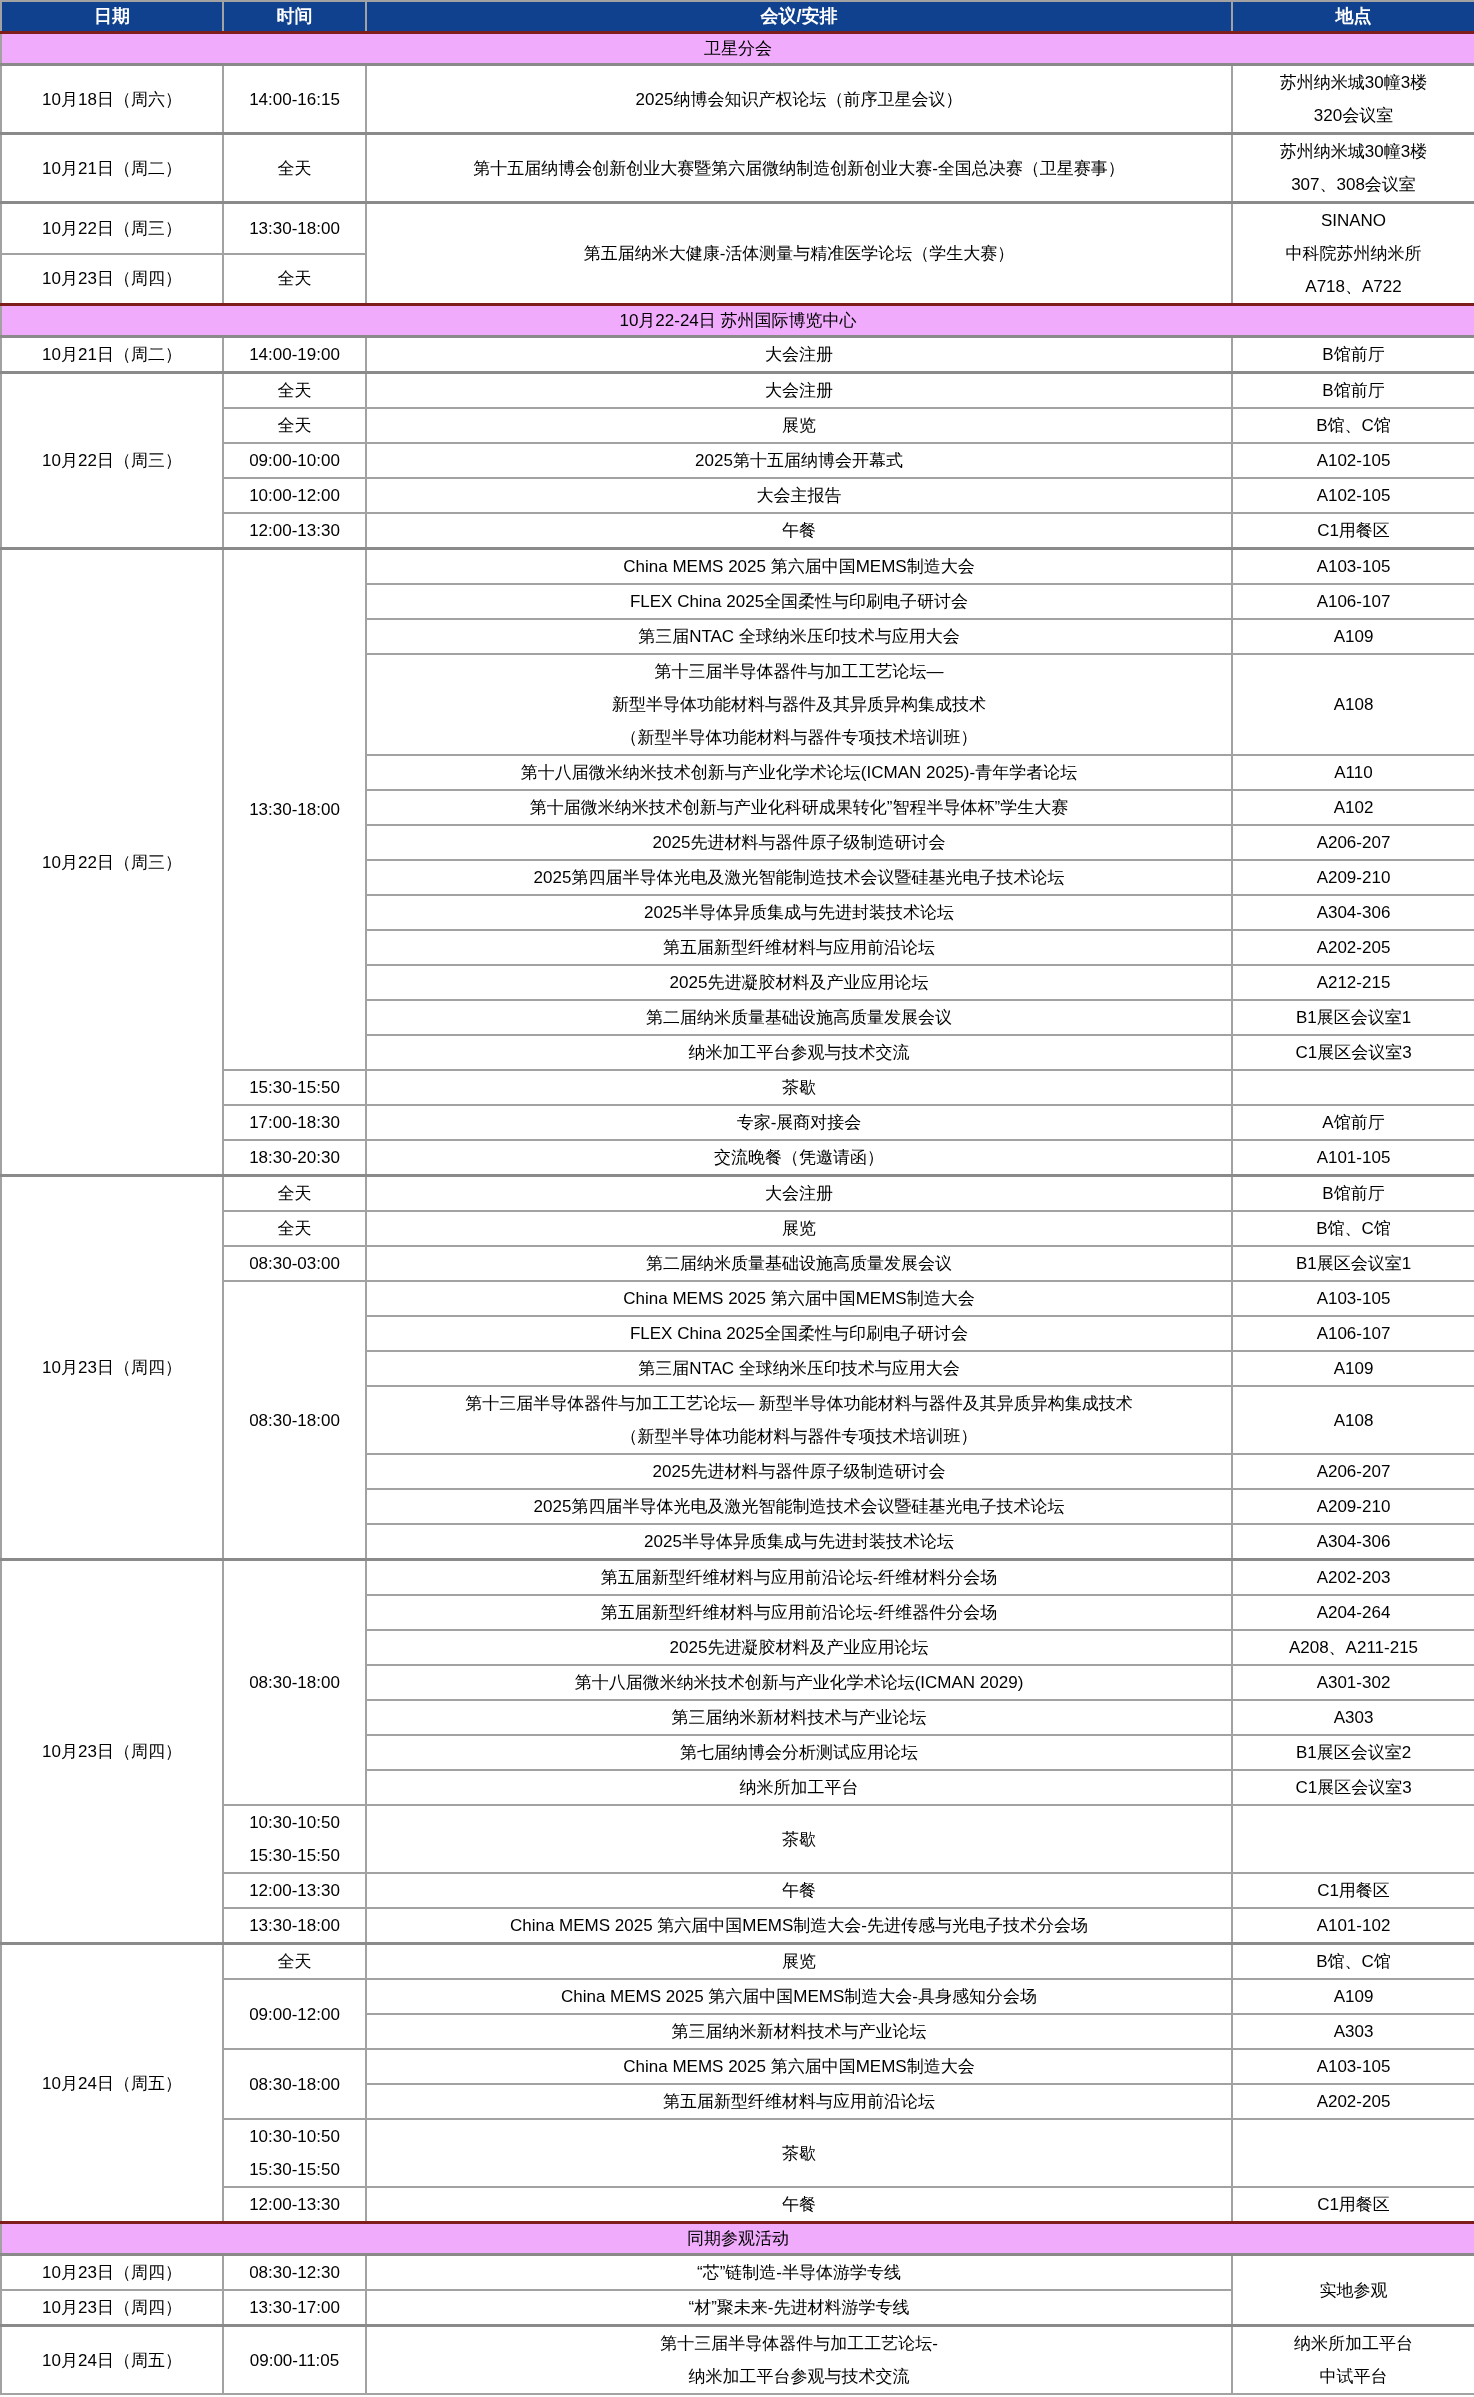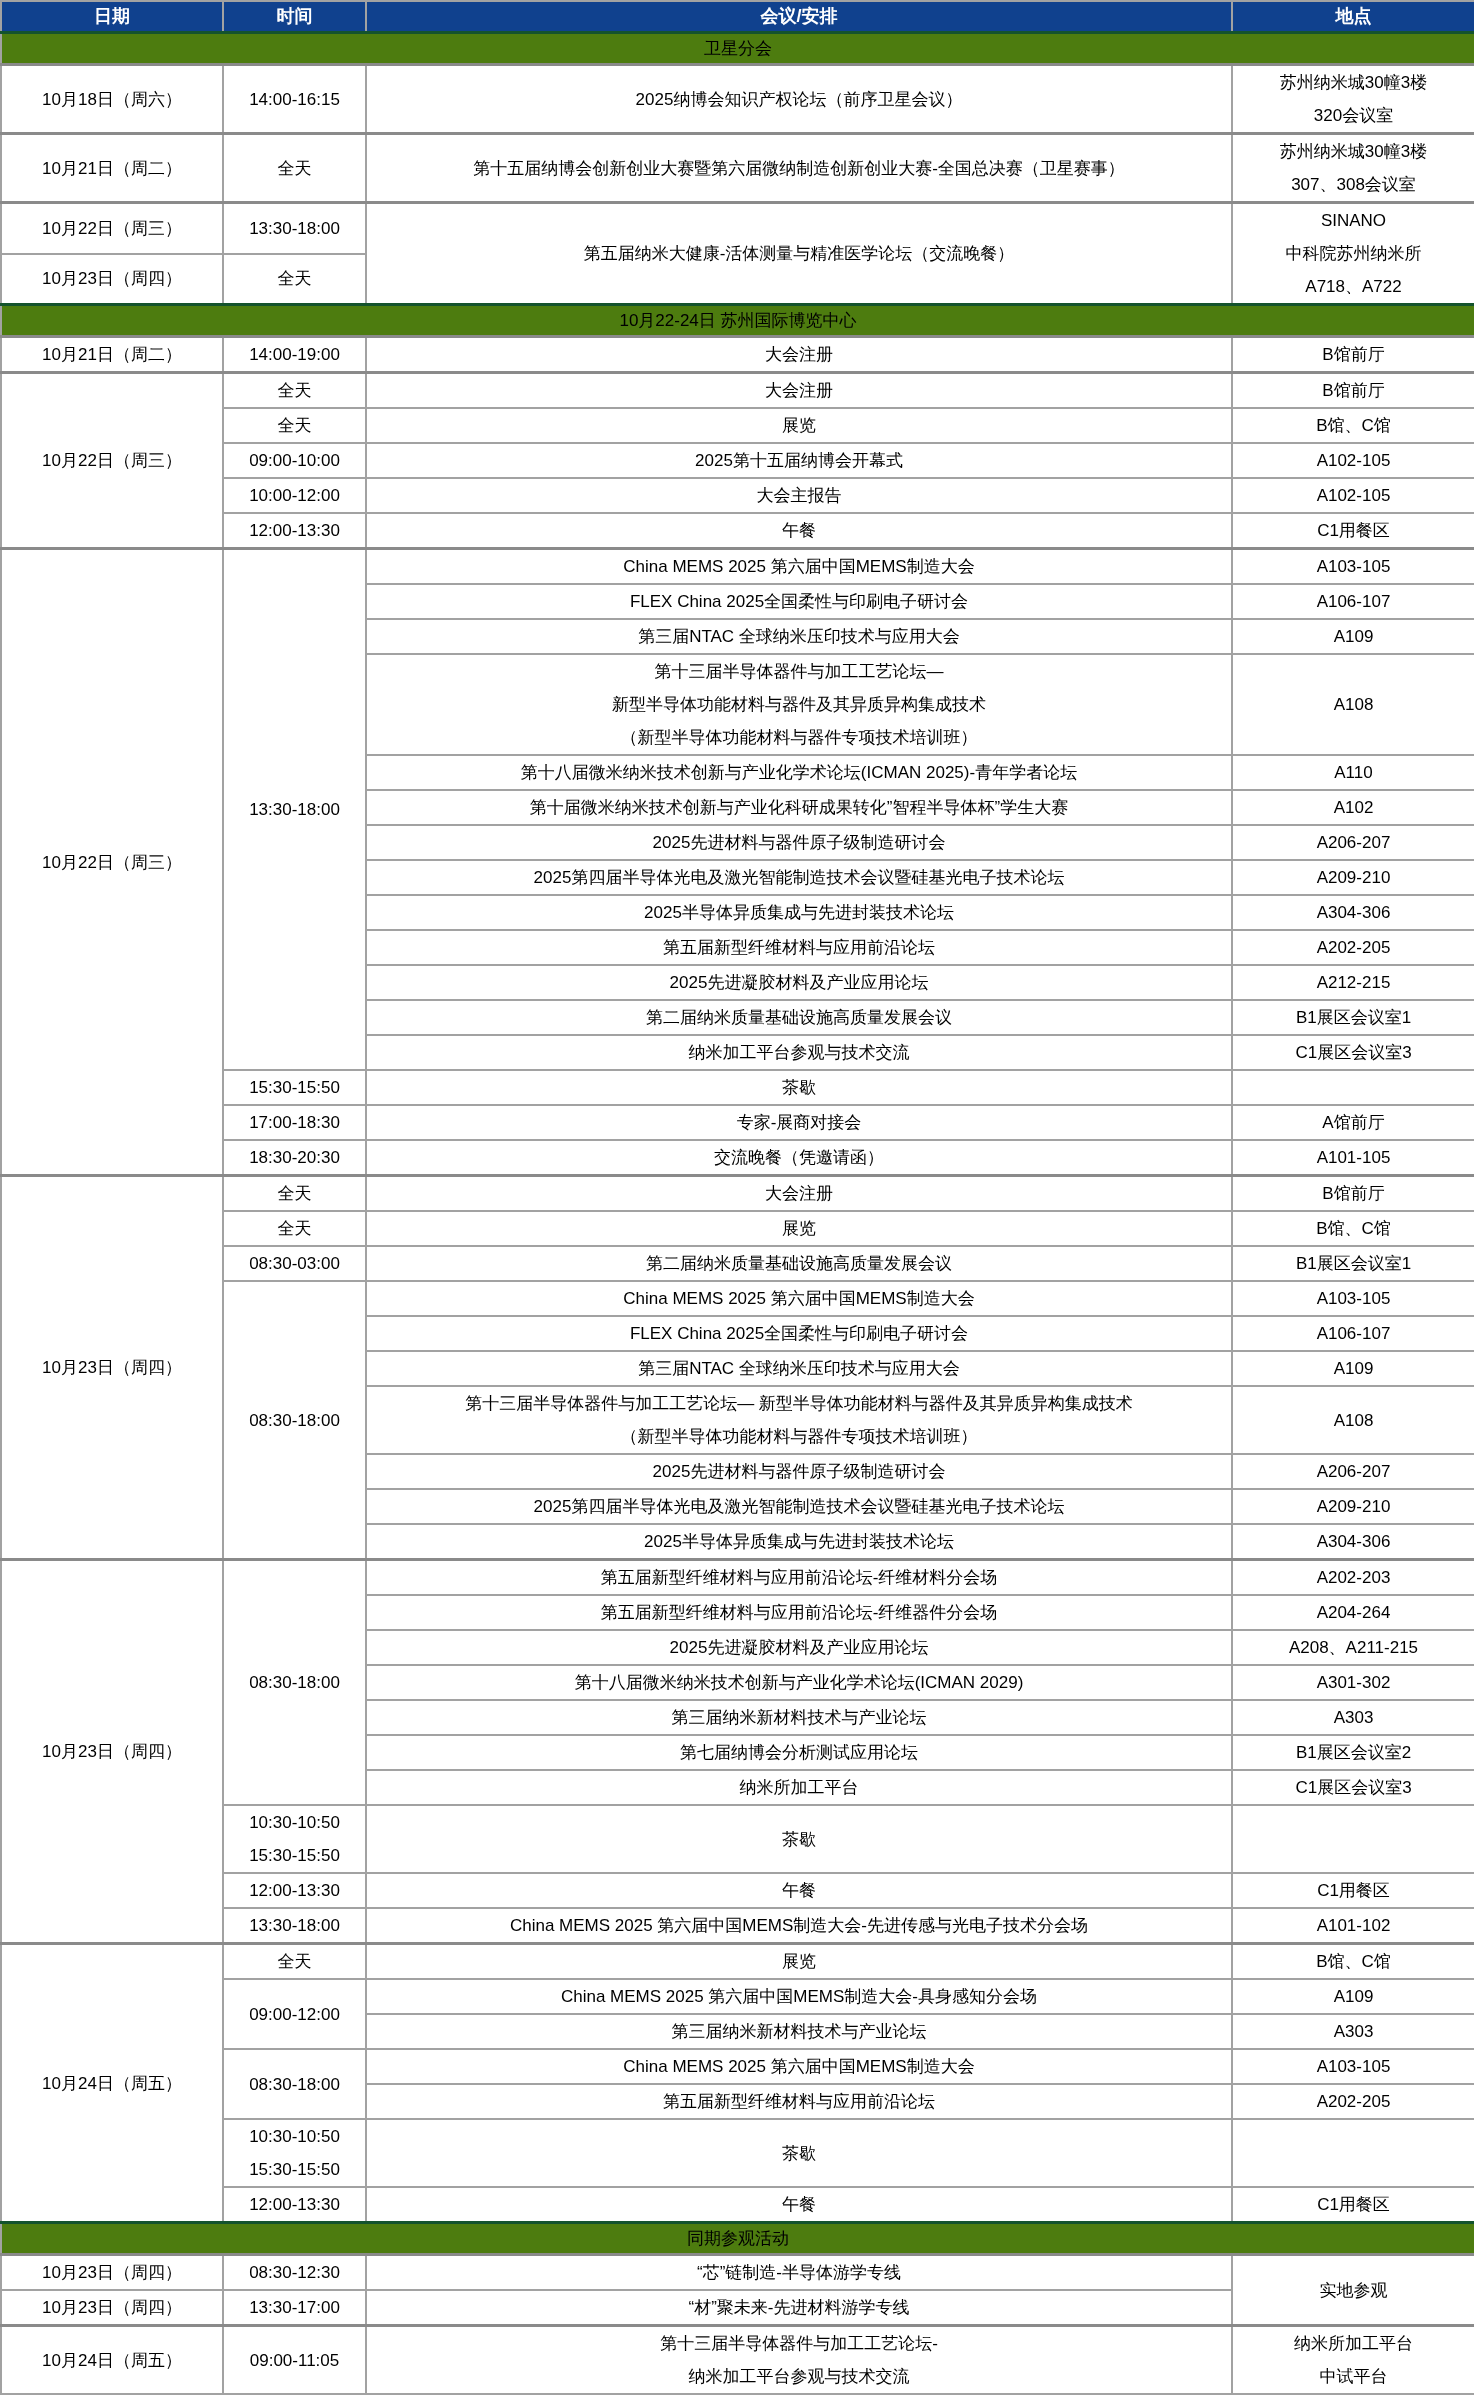--- a/index.html
+++ b/index.html
@@ -22,23 +22,23 @@
   }
   thead th{
     background:#10418e;
     color:#ffffff;
     font-weight:bold;
     font-size:18px;
     line-height:29px;
     border-color:#a2a2a2;
   }
   tr.section-row td{
-    background:#4d7c0f;
+    background:#f0abfc;
     line-height:29px;
-    border-top:3px solid #14532d;
+    border-top:3px solid #7f1d1d;
     border-bottom:3px solid #8a8a8a;
   }
   tr.group-start td{border-top:3px solid #8a8a8a;}
 </style>
 </head>
 <body>
 
 <div class="wrap">
   <table>
     <colgroup>
@@ -69,21 +69,21 @@
         <tr class="group-start">
           <td>10月21日（周二）</td>
           <td>全天</td>
           <td>第十五届纳博会创新创业大赛暨第六届微纳制造创新创业大赛-全国总决赛（卫星赛事）</td>
           <td>苏州纳米城30幢3楼
 307、308会议室</td>
         </tr>
         <tr class="group-start">
           <td>10月22日（周三）</td>
           <td>13:30-18:00</td>
-          <td rowspan="2">第五届纳米大健康-活体测量与精准医学论坛（交流晚餐）</td>
+          <td rowspan="2">第五届纳米大健康-活体测量与精准医学论坛（学生大赛）</td>
           <td rowspan="2">SINANO
 中科院苏州纳米所
 A718、A722</td>
         </tr>
         <tr>
           <td>10月23日（周四）</td>
           <td>全天</td>
         </tr>
         <tr class="section-row">
           <td colspan="4">10月22-24日 苏州国际博览中心</td>

